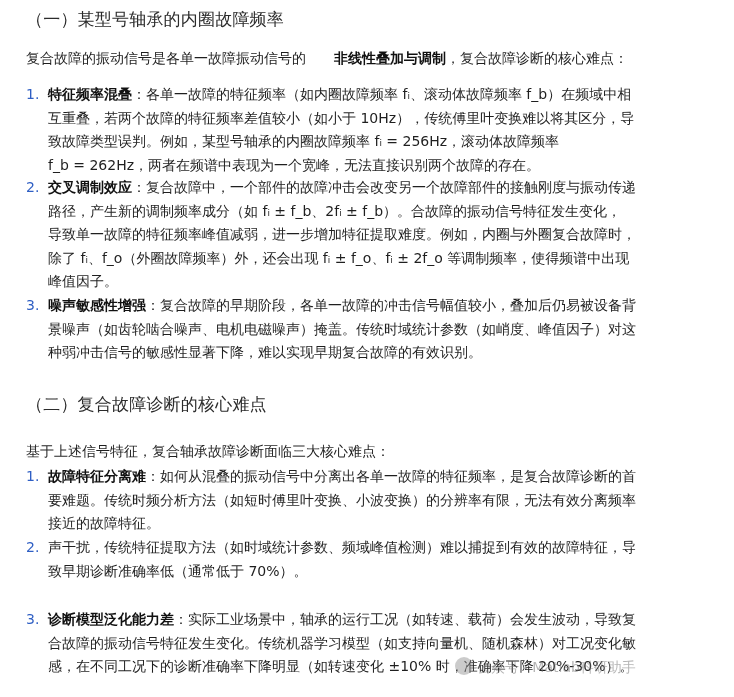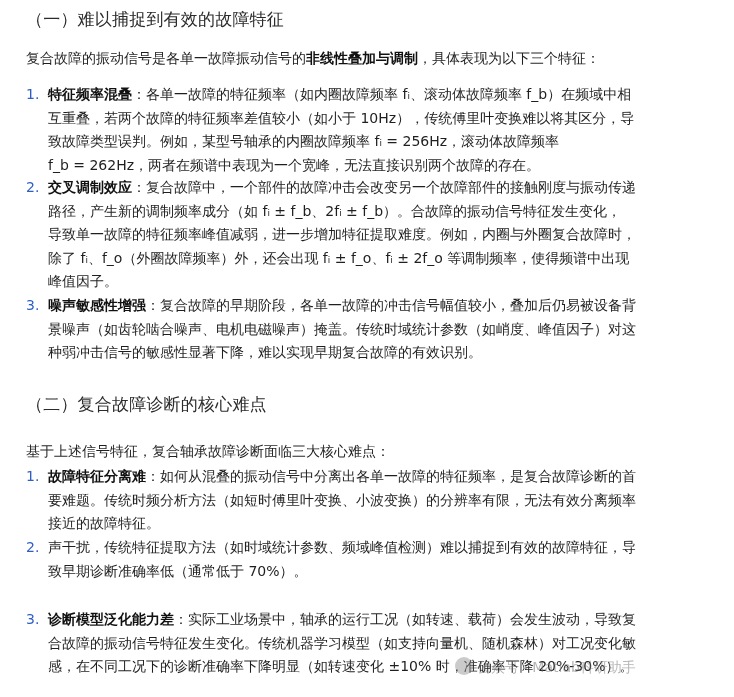--- a/index.html
+++ b/index.html
@@ -9,21 +9,21 @@
     color: #1f1f1f;
   }
   .doc { position: absolute; left: 0; top: 0; width: 734px; }
   .h3 {
     position: absolute; left: 26px; font-size: 17px; color: #2b2b2b;
     letter-spacing: 0.2px;
   }
   .para {
     position: absolute; left: 26px; font-size: 14px; line-height: 23px; color: #1f1f1f;
   }
-  .para b { font-weight: bold; color: #111; }
+  .para b { font-weight: bold; color: #111; margin-left: 28px; }
   .ol-item {
     position: absolute; left: 26px; width: 680px; font-size: 14px; line-height: 23.5px;
     color: #1f1f1f;
   }
   .ol-num {
     position: absolute; left: 0; top: 0; color: #2f5fc4; width: 20px;
   }
   .ol-body { margin-left: 22px; }
   .ol-body b { font-weight: bold; color: #111; }
   .watermark {
@@ -33,24 +33,24 @@
   .wm-icon {
     display: inline-block; width: 18px; height: 18px; border-radius: 50%;
     background: rgba(140,140,140,0.45); vertical-align: -3px; margin-right: 4px;
   }
 </style>
 </head>
 <body>
 
 <div class="doc">
 
-  <div class="h3" style="top:8px">（一）难以捕捉到有效的故障特征</div>
+  <div class="h3" style="top:8px">（一）某型号轴承的内圈故障频率</div>
 
   <div class="para" style="top:47px">
-    <span>复合故障的振动信号是各单一故障振动信号的</span><b>非线性叠加与调制</b><span>，具体表现为以下三个特征：</span>
+    <span>复合故障的振动信号是各单一故障振动信号的</span><b>非线性叠加与调制</b><span>，复合故障诊断的核心难点：</span>
   </div>
 
   <div class="ol-item" style="top:83px">
     <span class="ol-num">1.</span>
     <div class="ol-body">
       <div><b>特征频率混叠</b><span>：各单一故障的特征频率（如内圈故障频率 fᵢ、滚动体故障频率 f_b）在频域中相</span></div>
       <div>互重叠，若两个故障的特征频率差值较小（如小于 10Hz），传统傅里叶变换难以将其区分，导</div>
       <div>致故障类型误判。例如，某型号轴承的内圈故障频率 fᵢ = 256Hz，滚动体故障频率</div>
       <div>f_b = 262Hz，两者在频谱中表现为一个宽峰，无法直接识别两个故障的存在。</div>
     </div>

